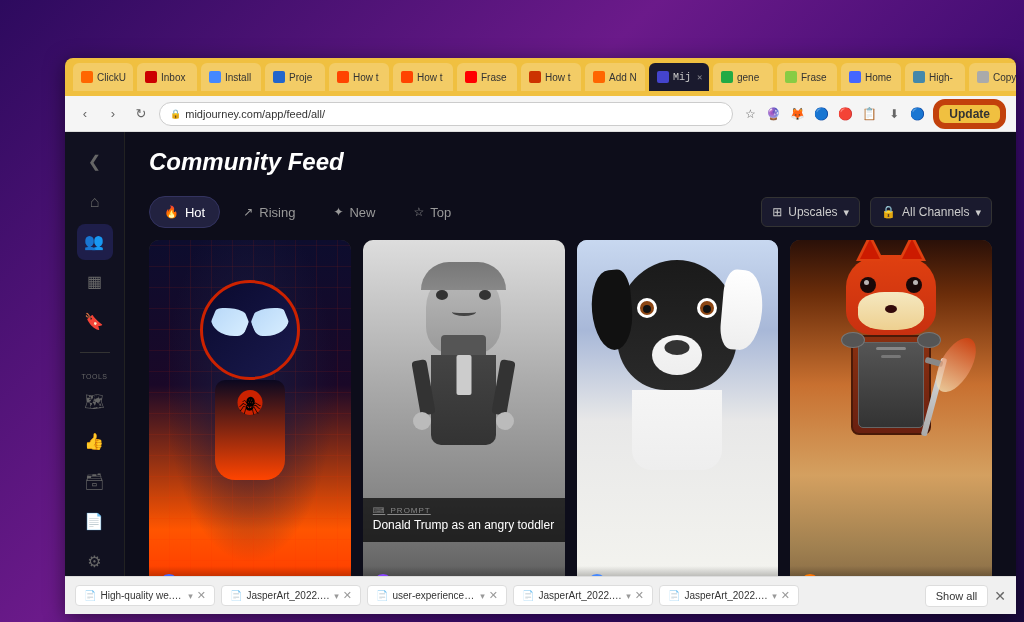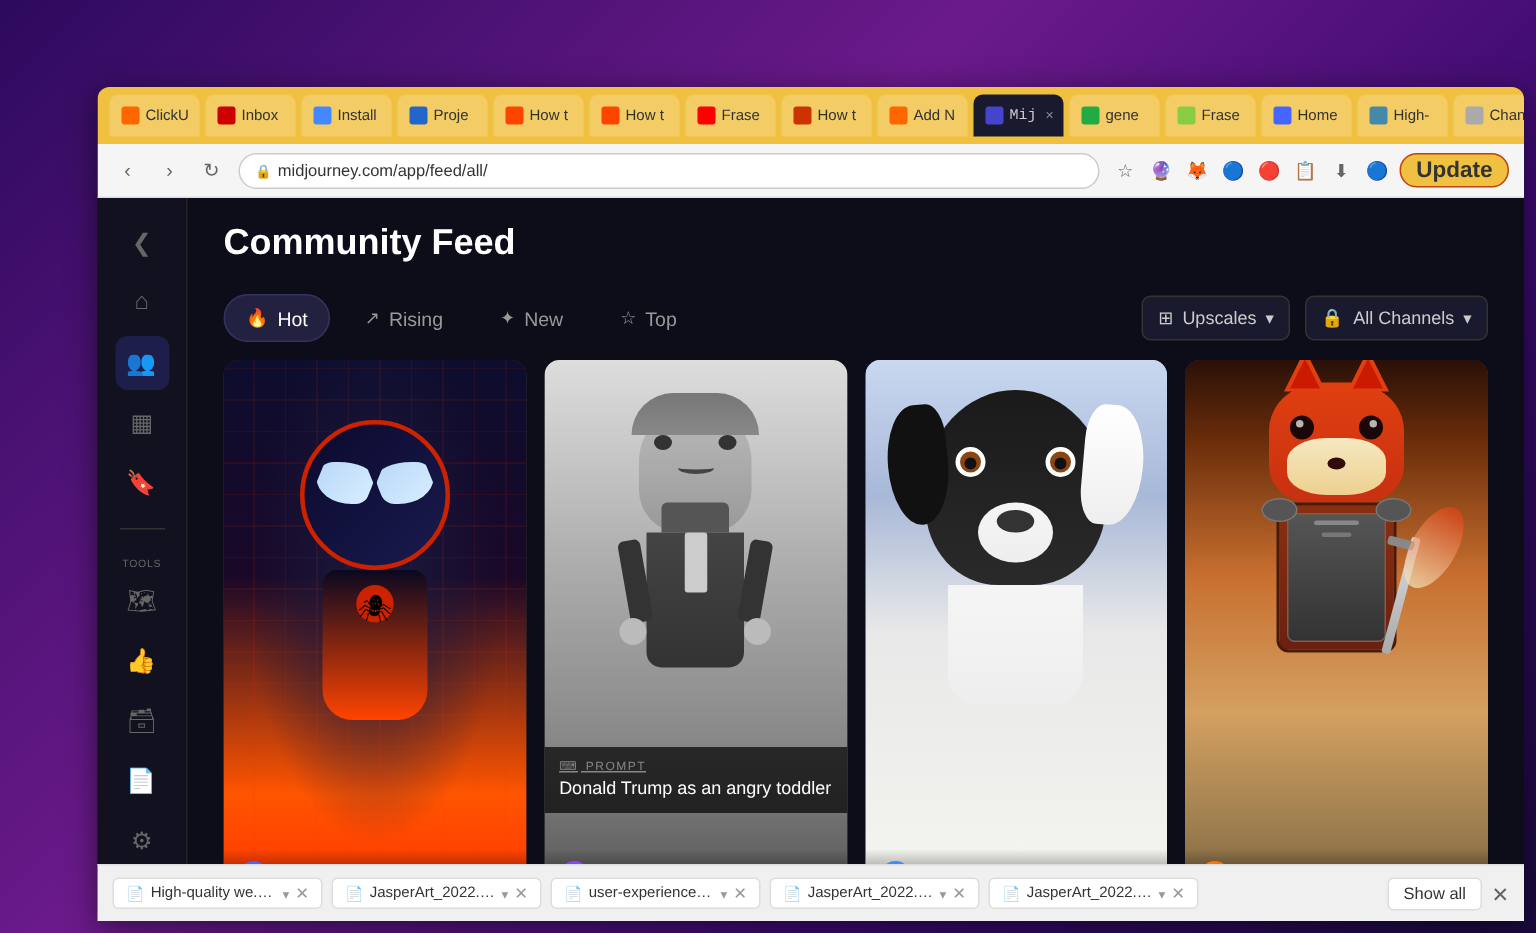--- a/index.html
+++ b/index.html
@@ -109,24 +109,24 @@
       width: 18px;
       height: 18px;
       display: flex;
       align-items: center;
       justify-content: center;
       font-size: 12px;
       color: #666;
     }
     .update-btn {
       background: #f0c040;
-      border: 1px solid #c2410c;
+      border: 6px solid #c2410c;
       border-radius: 12px;
       padding: 2px 10px;
-      font-size: 15px;
+      font-size: 12px;
       font-weight: 600;
       color: #333;
       cursor: pointer;
     }
 
     
     .app-container {
       display: flex;
       height: calc(100% - 74px);
       background: #0d0d1a;
@@ -186,20 +186,21 @@
     .content-header {
       padding: 16px 24px 12px;
       display: flex;
       align-items: center;
       justify-content: space-between;
     }
     .page-title {
       font-size: 24px;
       font-weight: 700;
       color: #ffffff;
+      font-style: italic;
     }
     .header-tabs {
       display: flex;
       gap: 24px;
       align-items: center;
     }
     .header-tab {
       font-size: 14px;
       color: #888;
       cursor: pointer;
@@ -498,21 +499,21 @@
     <div class="tab">
       <div class="tab-favicon" style="background:#4466ff;"></div>
       <span>Home</span>
     </div>
     <div class="tab">
       <div class="tab-favicon" style="background:#4488aa;"></div>
       <span>High-</span>
     </div>
     <div class="tab">
       <div class="tab-favicon" style="background:#aaaaaa;"></div>
-      <span>Chan</span>
+      <span>Copy</span>
     </div>
 
   </div>
 
   <div class="address-bar">
     <div class="nav-btn">‹</div>
     <div class="nav-btn">›</div>
     <div class="nav-btn">↻</div>
     <div class="url-bar">
       <span class="url-bar-icon">🔒</span>

